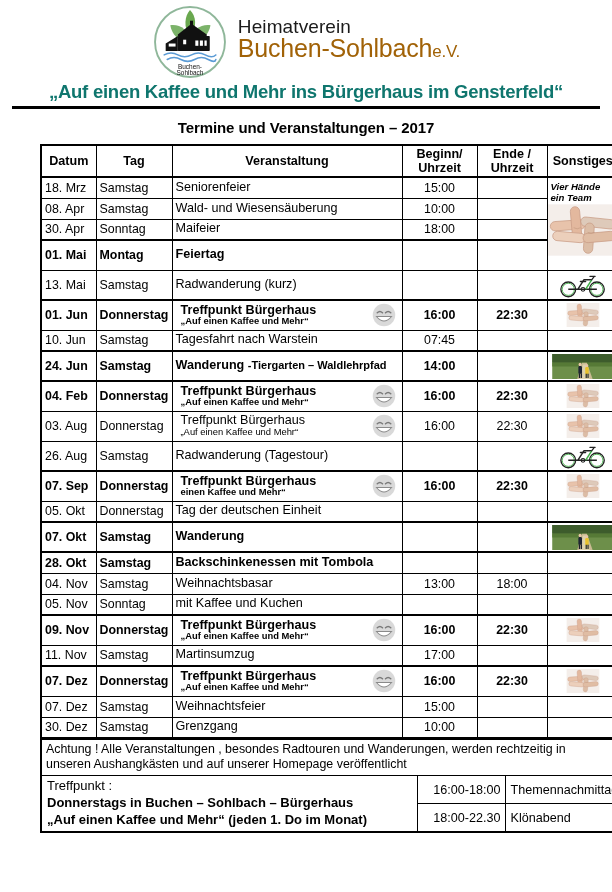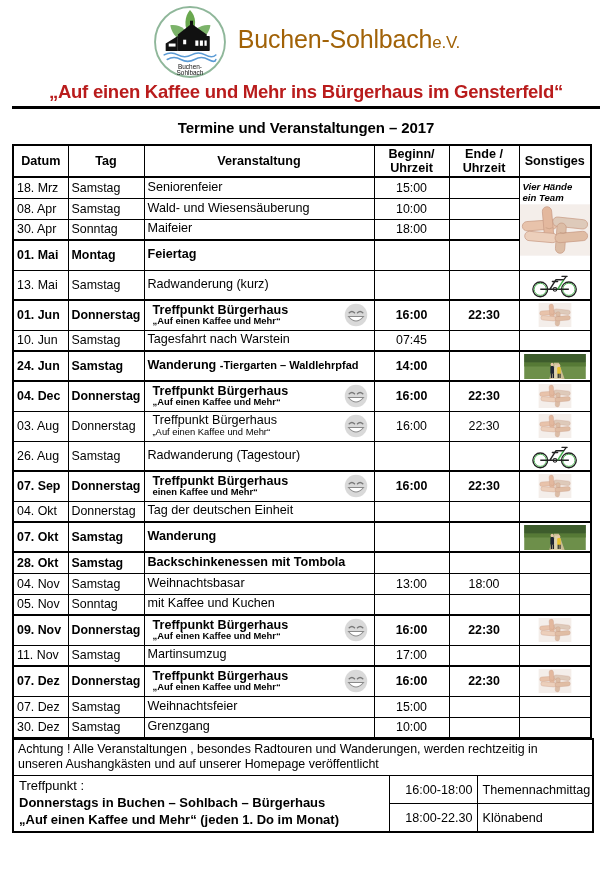--- a/index.html
+++ b/index.html
@@ -30,36 +30,36 @@
   .org-line2{font-size:25px;color:#a16207;letter-spacing:-.2px;white-space:nowrap;}
   .org-line2 .suffix{font-size:17px;}
 
   
   .banner-wrap{padding:1px 0 0 0;}
   .banner{
     text-align:center;
     font-size:18.5px;font-weight:bold;
     letter-spacing:-.25px;
     white-space:nowrap;
-    color:#b91c1c;
+    color:#0f766e;
   }
   .rule{
     height:3px;background:#000;
     margin:3px 12px 0 12px;
   }
 
   .subtitle{
     text-align:center;
     font-size:15px;font-weight:bold;
     margin:10px 0 8px 0;
     letter-spacing:-.1px;
   }
 
   
-  .table-wrap{padding:0 12px;box-sizing:border-box;}
+  .table-wrap{padding:0 12px;box-sizing:border-box;margin-left:28px;}
   table.sched{
     border-collapse:collapse;
     width:580px;
     table-layout:fixed;
     font-size:12.3px;
   }
   table.sched td,table.sched th{
     border:1px solid #000;
     padding:0 3px;
     vertical-align:middle;
@@ -176,20 +176,21 @@
       <g fill="none" stroke="#5b9bd5" stroke-width="2" stroke-linecap="round">
         <path d="M16 67 q9 -5 18 0 t18 0 t18 0 t14 0"></path>
         <path d="M20 73 q9 -5 18 0 t18 0 t18 0 t10 0"></path>
       </g>
       <text x="50" y="85" text-anchor="middle" font-size="8.5" font-family="Liberation Sans, sans-serif" fill="#111">Buchen-</text>
       <text x="50" y="94" text-anchor="middle" font-size="8.5" font-family="Liberation Sans, sans-serif" fill="#111">Sohlbach</text>
     </svg>
   </div>
 
   <div class="org-name">
+    <div class="org-line1">Heimatverein</div>
     <div class="org-line2"><span>Buchen-Sohlbach</span><span class="suffix">e.V.</span></div>
   </div>
 </div>
 
 <div class="banner-wrap">
   <div class="banner">„Auf einen Kaffee und Mehr ins Bürgerhaus im Gensterfeld“</div>
   <div class="rule"></div>
 </div>
 
 <div class="subtitle">Termine und Veranstaltungen – 2017</div>
@@ -357,21 +358,21 @@
                 </g>
                 <g>
                   <ellipse cx="36" cy="12" rx="1.5" ry="1.7" fill="#e8c6a8"></ellipse>
                   <rect x="34.3" y="13.5" width="3.6" height="7.5" rx="1.3" fill="#e8c22e"></rect>
                   <rect x="34.7" y="20.5" width="1.3" height="4.5" fill="#2c2f25"></rect>
                   <rect x="36.6" y="20.5" width="1.3" height="4.5" fill="#2c2f25"></rect>
                 </g>
               </svg></span></td>
         </tr>
         <tr class="r r-tall thick-top">
-          <td class="datum">04. Dec</td>
+          <td class="datum">04. Feb</td>
           <td class="tag">Donnerstag</td>
           <td class="ver">
             <span class="ev-main indent">Treffpunkt Bürgerhaus</span>
             <span class="ev-sub indent">„Auf einen Kaffee und Mehr“</span>
             <span class="smiley">
               <svg viewBox="0 0 32 32">
                 <circle cx="16" cy="16" r="15" fill="#d9d9d9"></circle>
                 <path d="M7 13 q3.5 -3.5 7 0" fill="none" stroke="#7a7a7a" stroke-width="2" stroke-linecap="round"></path>
                 <path d="M18 13 q3.5 -3.5 7 0" fill="none" stroke="#7a7a7a" stroke-width="2" stroke-linecap="round"></path>
                 <path d="M6 18 q10 12 20 0 z" fill="#ffffff" stroke="#8a8a8a" stroke-width="1.4"></path>
@@ -476,21 +477,21 @@
                   <rect x="4" y="24" width="28" height="8" rx="4" fill="#eccfbb" transform="rotate(5 18 28)"></rect>
                   <rect x="30" y="24" width="28" height="8" rx="4" fill="#e0bda4" transform="rotate(-5 44 28)"></rect>
                 </g>
                 <g fill="none" stroke="#b98f76" stroke-width="0.5" opacity=".8">
                   <path d="M22 20 q3 2 6 0"></path>
                   <path d="M34 24 q3 2 6 0"></path>
                 </g>
               </svg></span></td>
         </tr>
         <tr class="r">
-          <td class="datum">04. Okt</td>
+          <td class="datum">05. Okt</td>
           <td class="tag">Donnerstag</td>
           <td class="ver">
             <span class="ev-main">Tag der deutschen Einheit</span>
           </td>
           <td class="time"></td>
           <td class="time"></td>
           <td class="sonst"></td>
         </tr>
         <tr class="r r-tall thick-top">
           <td class="datum">07. Okt</td>

